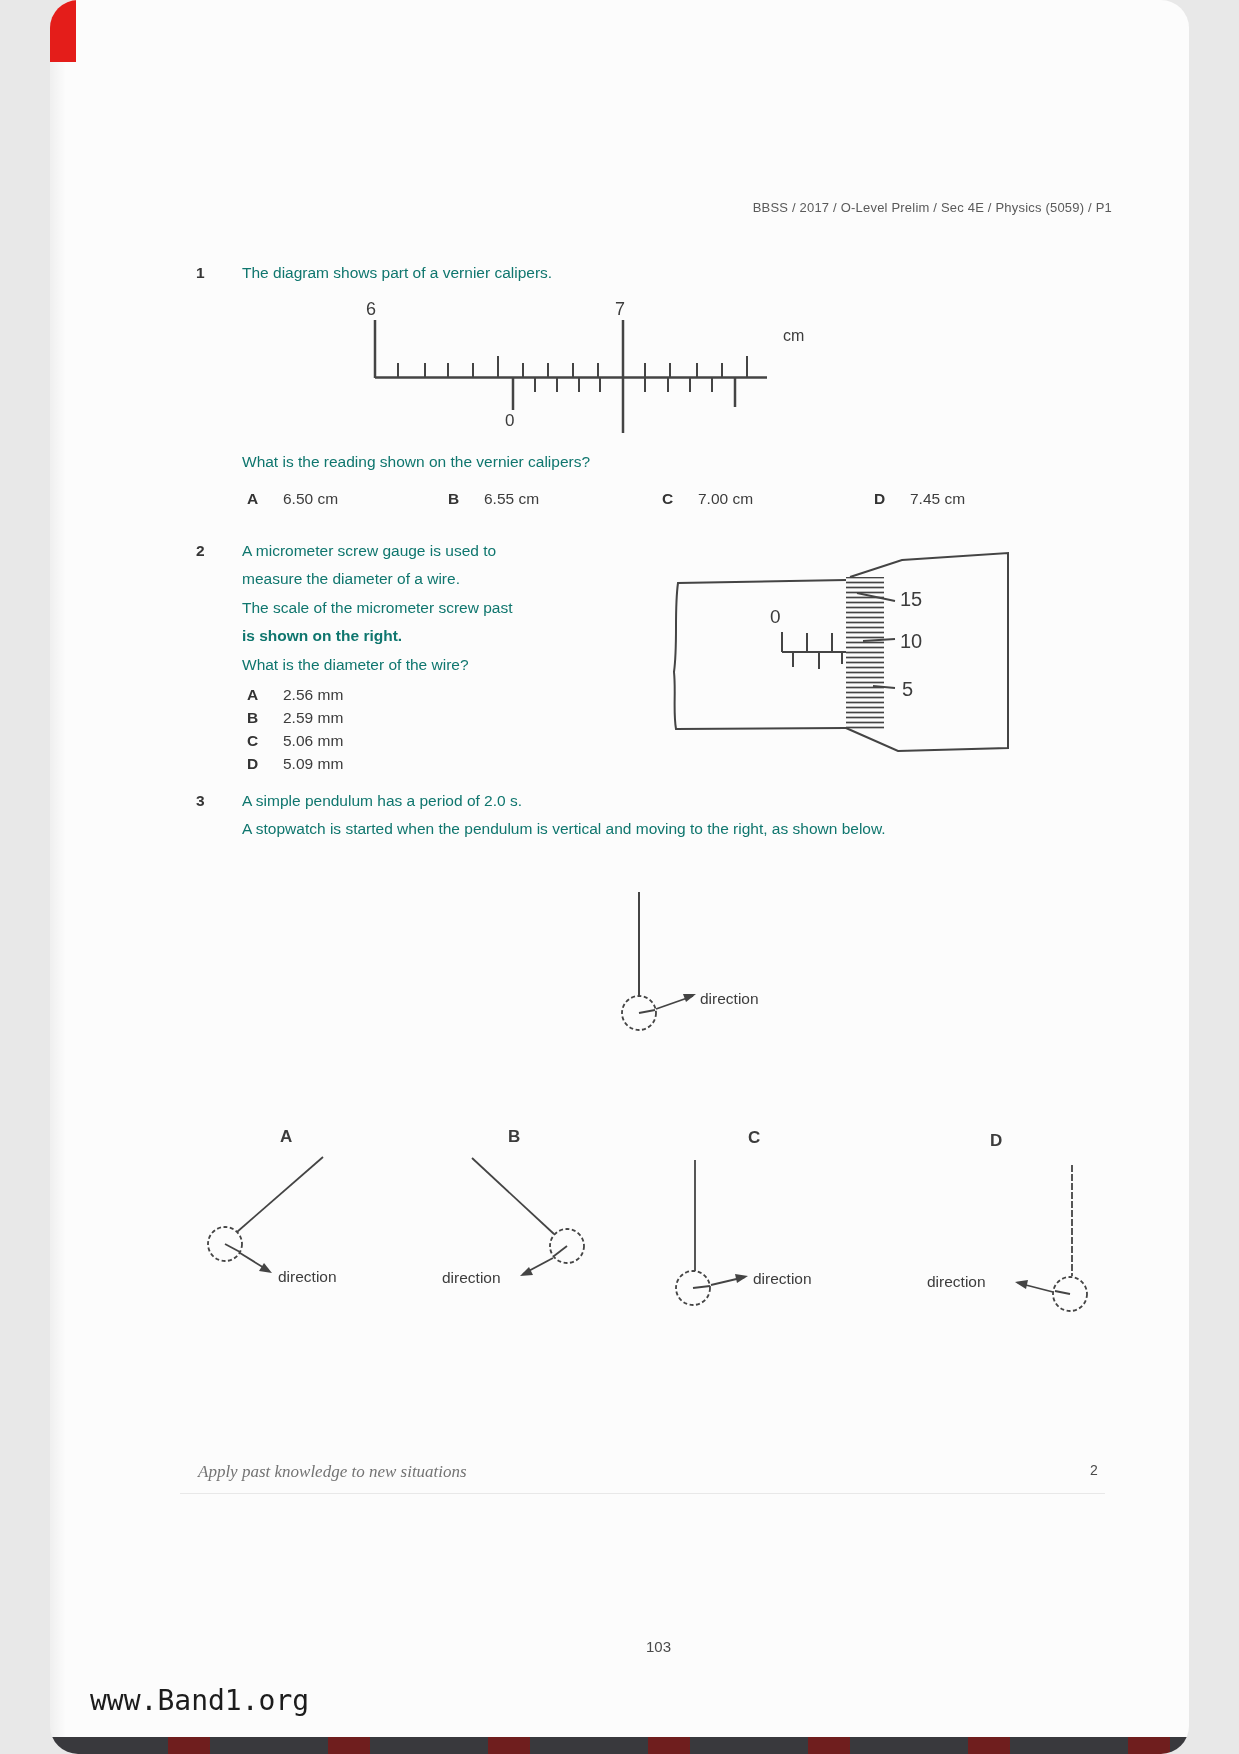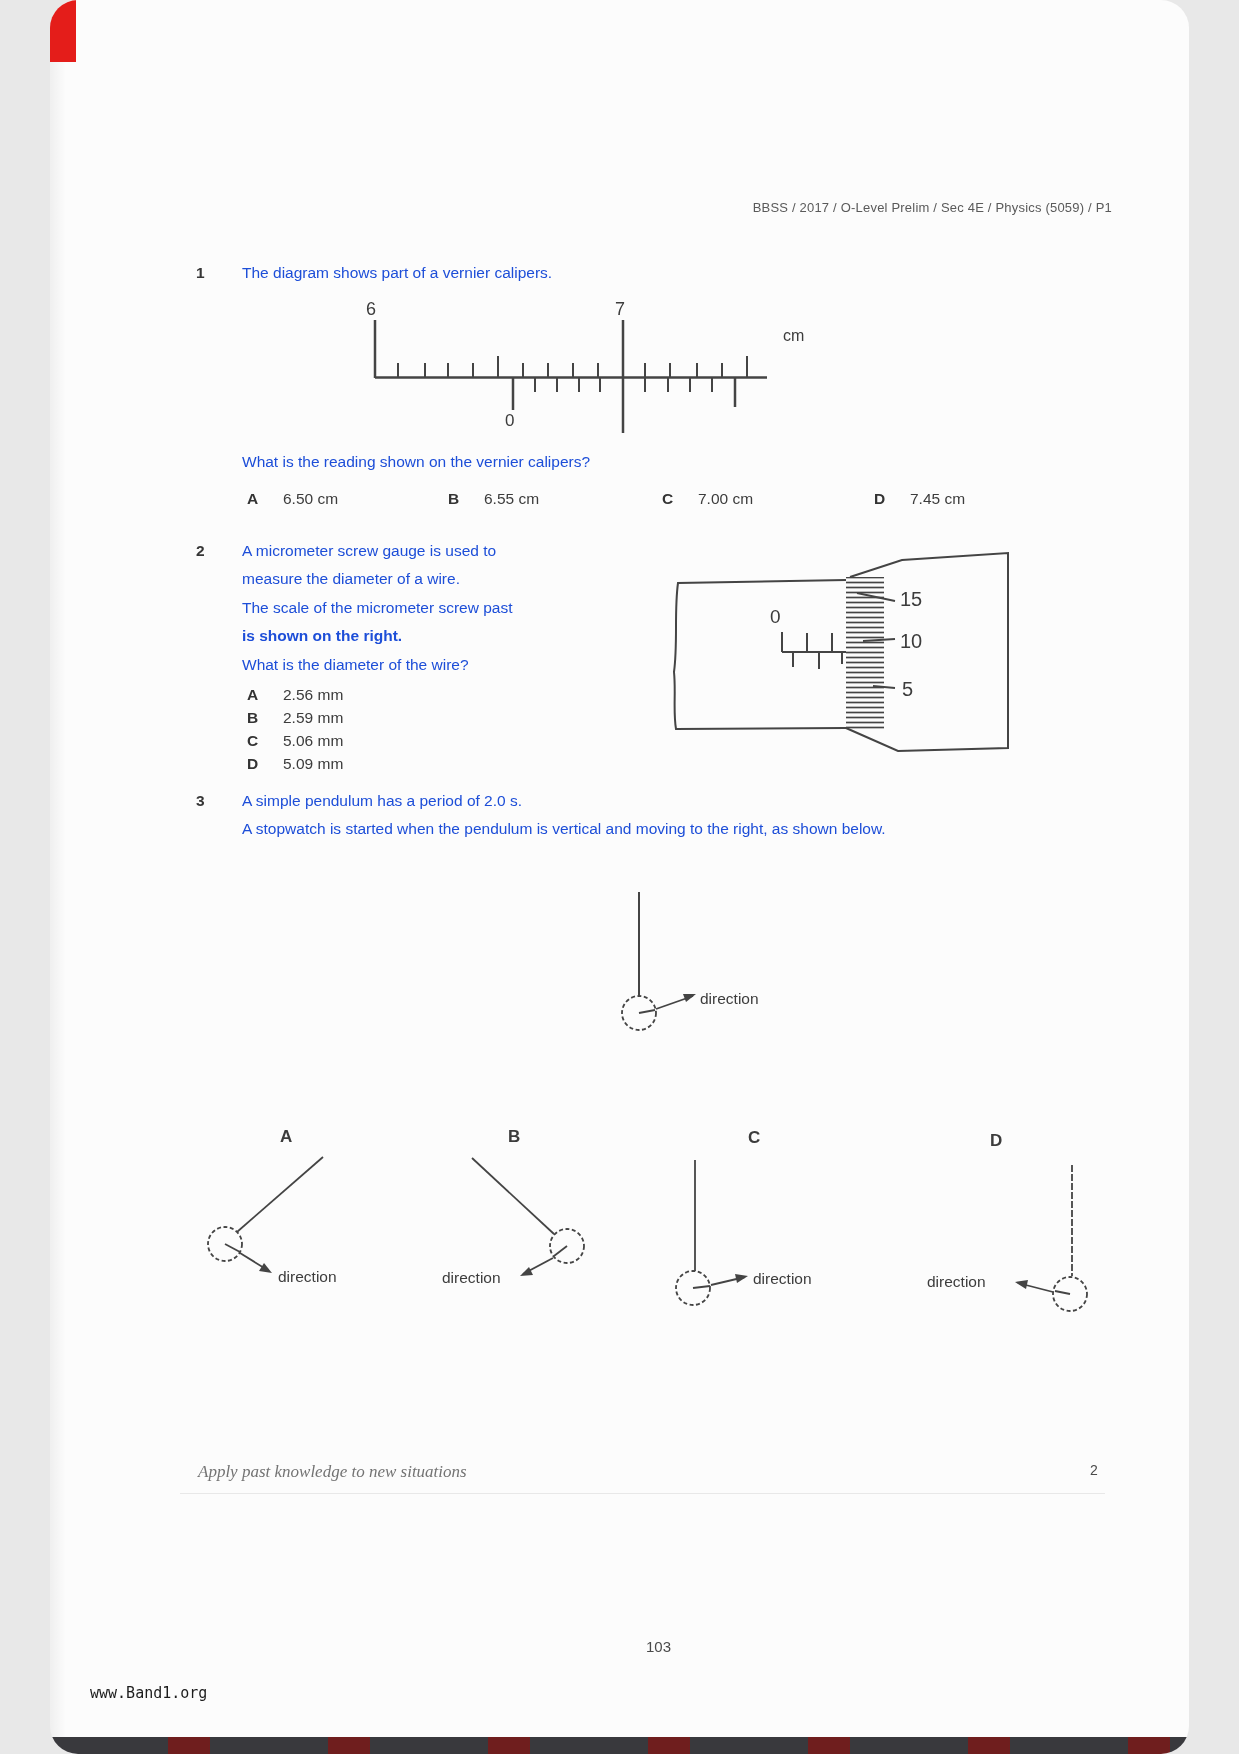--- a/index.html
+++ b/index.html
@@ -11,27 +11,27 @@
     overflow:hidden;
     font-family:"Liberation Sans", sans-serif;
     color:#3f3f3f;
     border-radius:28px;
   }
   .scan-edge{position:absolute;left:0;top:0;width:16px;height:100%;
     background:linear-gradient(90deg, rgba(0,0,0,0.05), rgba(0,0,0,0));}
   .abs{position:absolute;}
   .hdr{font-size:13px;color:#5a5a5a;letter-spacing:0.2px;}
   .qnum{font-weight:bold;font-size:15.5px;color:#363636;}
-  .qtext{font-size:15.5px;color:#1d4ed8;}
+  .qtext{font-size:15.5px;color:#0f766e;}
   .optletter{font-weight:bold;font-size:15.5px;color:#333;}
   .optvalue{font-size:15.5px;color:#3c3c3c;}
   .motto{font-family:"Liberation Serif", serif;font-style:italic;font-size:17px;color:#737373;}
   .pageno{font-size:14px;color:#4a4a4a;}
   .sheetno{font-size:15px;color:#4a4a4a;}
-  .wm{font-family:"DejaVu Sans Mono","Liberation Mono",monospace;font-size:15px;color:#1c1c1c;}
+  .wm{font-family:"DejaVu Sans Mono","Liberation Mono",monospace;font-size:28px;color:#1c1c1c;}
   .redbar{background:#e41d1a;}
   .botbar{
     position:absolute;left:0;bottom:0;width:100%;height:17px;
     background:repeating-linear-gradient(90deg,
       #39393d 0 118px, #6f1e1e 118px 160px);
   }
   .rule{background:#e0e0e0;opacity:0.7;}
   svg text{font-family:"Liberation Sans", sans-serif;fill:#3c3c3c;}
   svg line, svg path, svg polyline, svg circle{stroke:#444;}
 </style>

